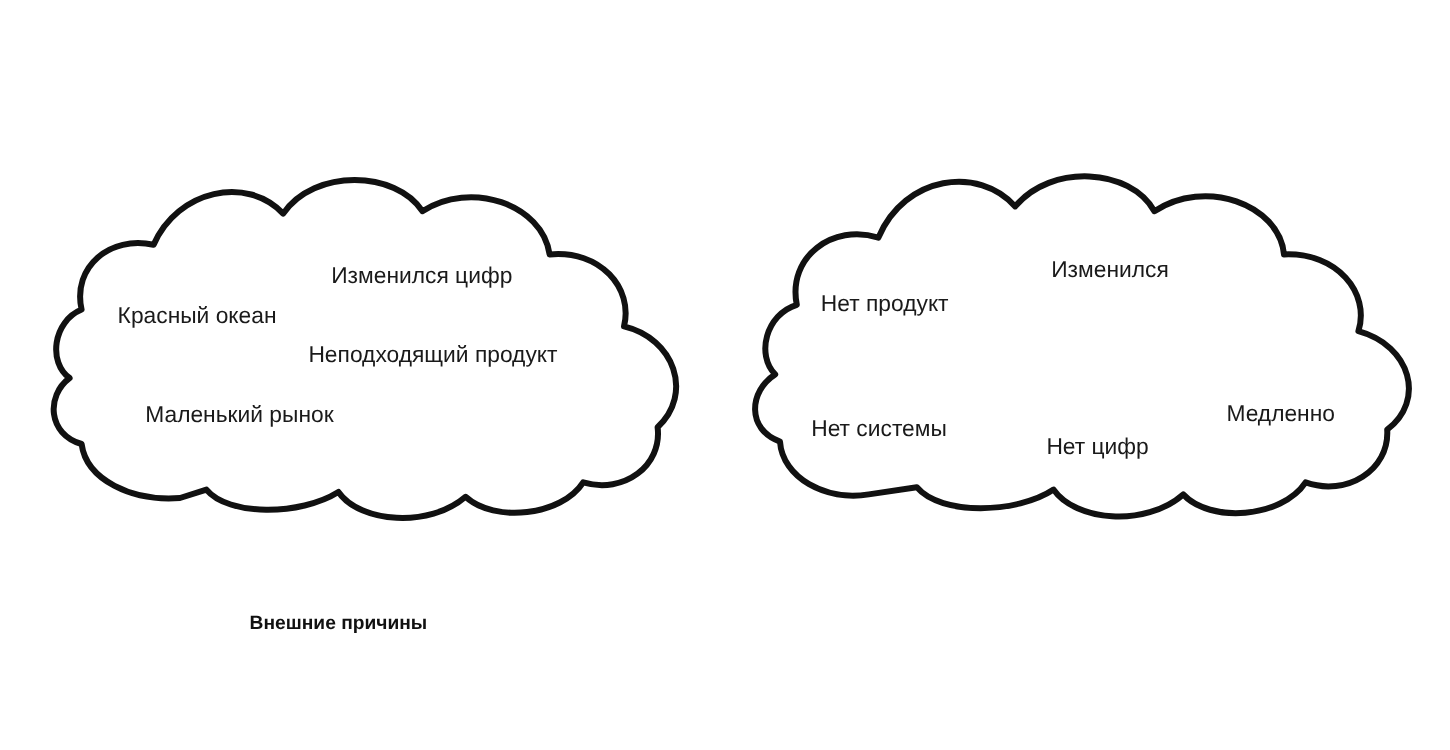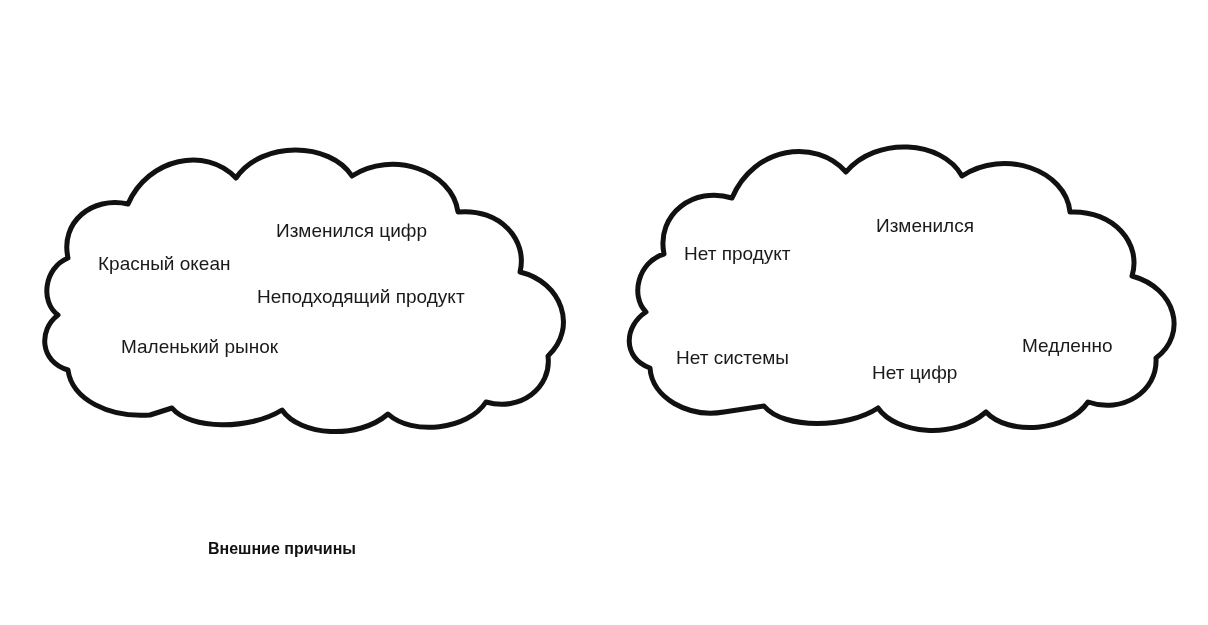--- a/index.html
+++ b/index.html
@@ -54,21 +54,21 @@
     white-space: nowrap;
     color: #111111;
     text-align: center;
   }
 
   
   #l-demand      { left: 276px; top: 220px; }
   #l-redocean    { left: 98px;  top: 253px; }
   #l-product     { left: 257px; top: 286px; }
   #l-smallmarket { left: 121px; top: 336px; }
-  #caption-left  { left: 208px; top: 511px; margin-top: 29px; }
+  #caption-left  { left: 208px; top: 511px; }
 
   
   #r-push        { left: 272px; top: 215px; }
   #r-novalue     { left: 80px;  top: 243px; }
   #r-lowqual     { left: 129px; top: 290px; }
   #r-nosystem    { left: 72px;  top: 347px; text-align: right; }
   #r-nonumbers   { left: 268px; top: 362px; }
   #r-slow        { left: 378px; top: 335px; margin-left: 40px; }
   #caption-right { left: 194px; top: 511px; }
 </style>

